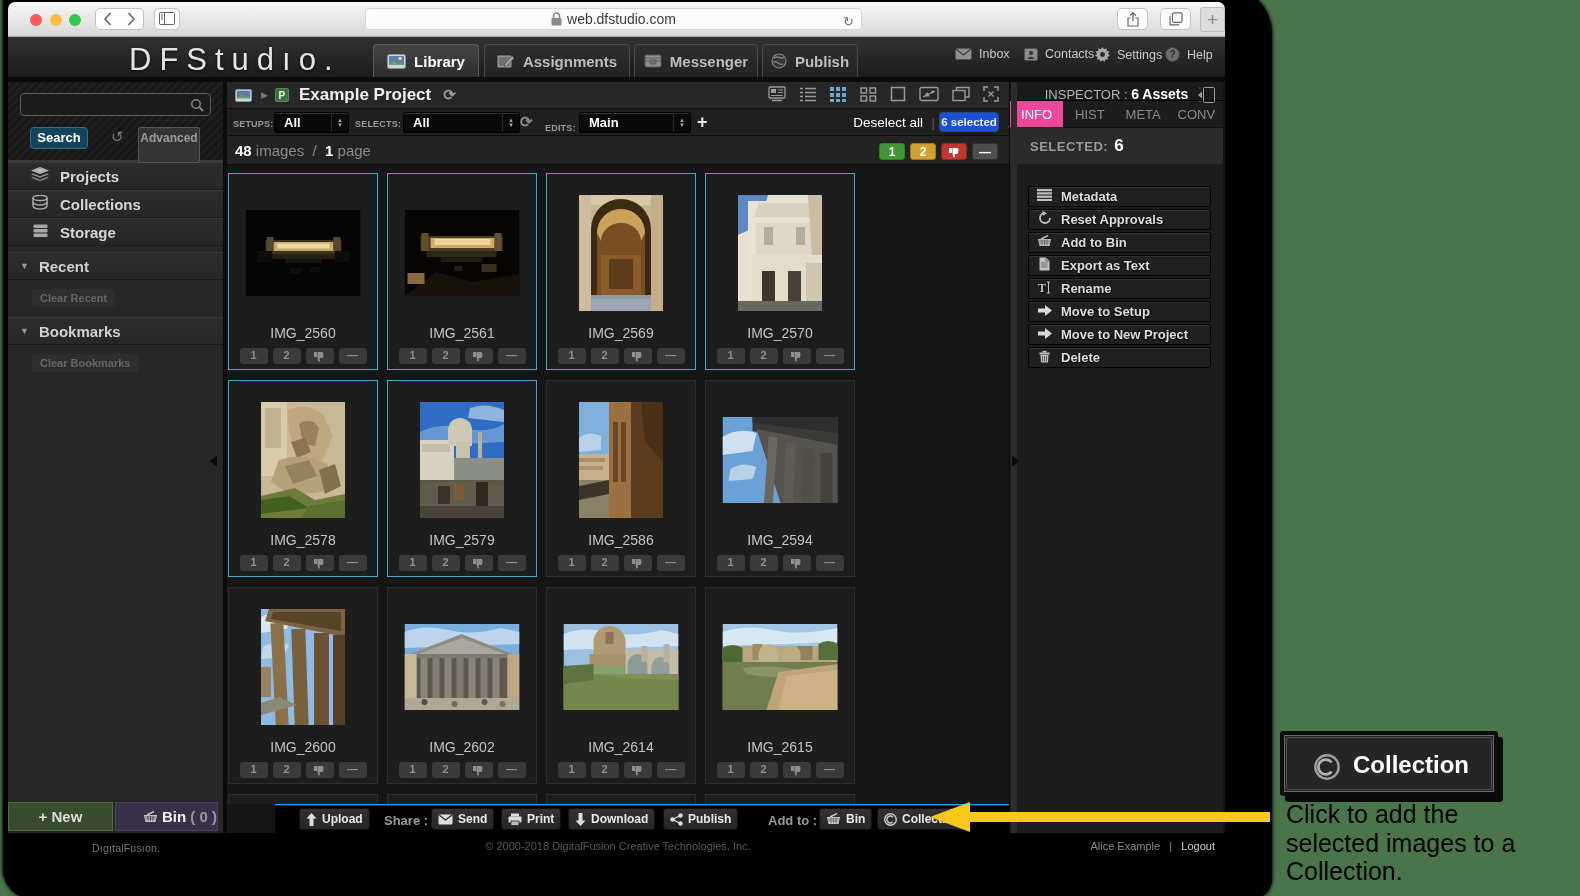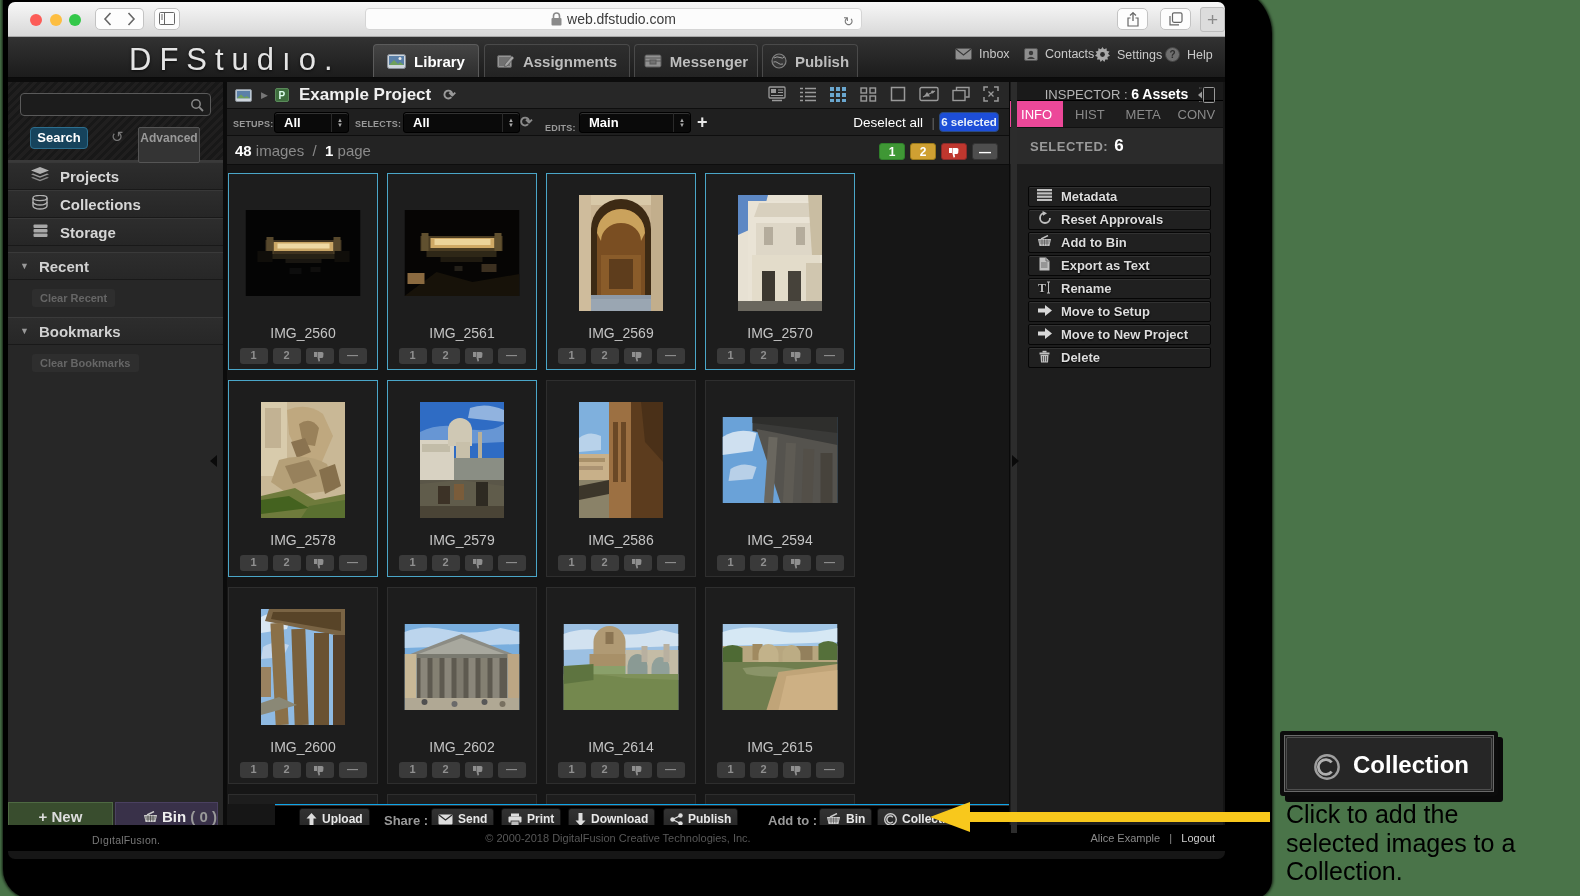--- a/index.html
+++ b/index.html
@@ -93,21 +93,21 @@
 .itabs { height:27px; display:flex; background:#1d1d1d; border-bottom:1px solid #111; }
 .itab { flex:1; text-align:center; line-height:27px; color:#8a8a8a; font-size:13px; }
 .itab.active { background:#ec4899; color:#fff; }
 .iselected { height:36px; background:#2b2b2b; color:#999; font-size:13px; font-weight:bold; letter-spacing:0.5px; display:flex; align-items:center; padding-left:20px; }
 .iselected b { color:#fff; font-size:17px; margin-left:6px; letter-spacing:0; }
 .ibtns { position:absolute; left:18px; top:104px; width:183px; }
 .ibtn { height:21px; margin-bottom:2px; background:#202020; border:1px solid #060606; box-shadow:inset 0 1px 0 #323232; border-radius:2px; color:#ddd; font-size:13px; font-weight:bold; display:flex; align-items:center; text-shadow:0 1px 2px #000; }
 .ibtn .ic { width:17px; margin-left:7px; margin-right:8px; text-align:center; }
 
 
-.footer { position:absolute; left:0; bottom:8px; width:1217px; height:26px; background:#000; color:#5f5f5f; font-size:11px; }
+.footer { position:absolute; left:0; bottom:0; width:1217px; height:26px; background:#000; color:#5f5f5f; font-size:11px; }
 .dflogo { position:absolute; left:84px; top:9px; color:#787878; font-size:10.5px; letter-spacing:0.2px; }
 .copy { position:absolute; left:300px; top:7px; width:620px; text-align:center; color:#585858; }
 .userline { position:absolute; right:10px; top:7px; color:#8a8a8a; }
 .userline .lo { color:#cfcfcf; }
 
 
 .arrow-tail { position:absolute; left:968px; top:812px; width:302px; height:10px; background:#f8c81c; z-index:60; }
 .arrow-head { position:absolute; left:930px; top:802px; width:0; height:0; border-top:15px solid transparent; border-bottom:15px solid transparent; border-right:40px solid #f8c81c; z-index:60; }
 .callout { position:absolute; left:1280px; top:731px; width:218px; height:65px; background:#262626; border:4px solid #0c0c0c; box-shadow:0 0 0 1px #6a6a6a inset, 5px 6px 0 #0a0a0a; border-radius:3px; z-index:55; display:flex; align-items:center; }
 .callout .inner { position:absolute; inset:2px; border:1px solid #4e4e4e; border-radius:2px; }

